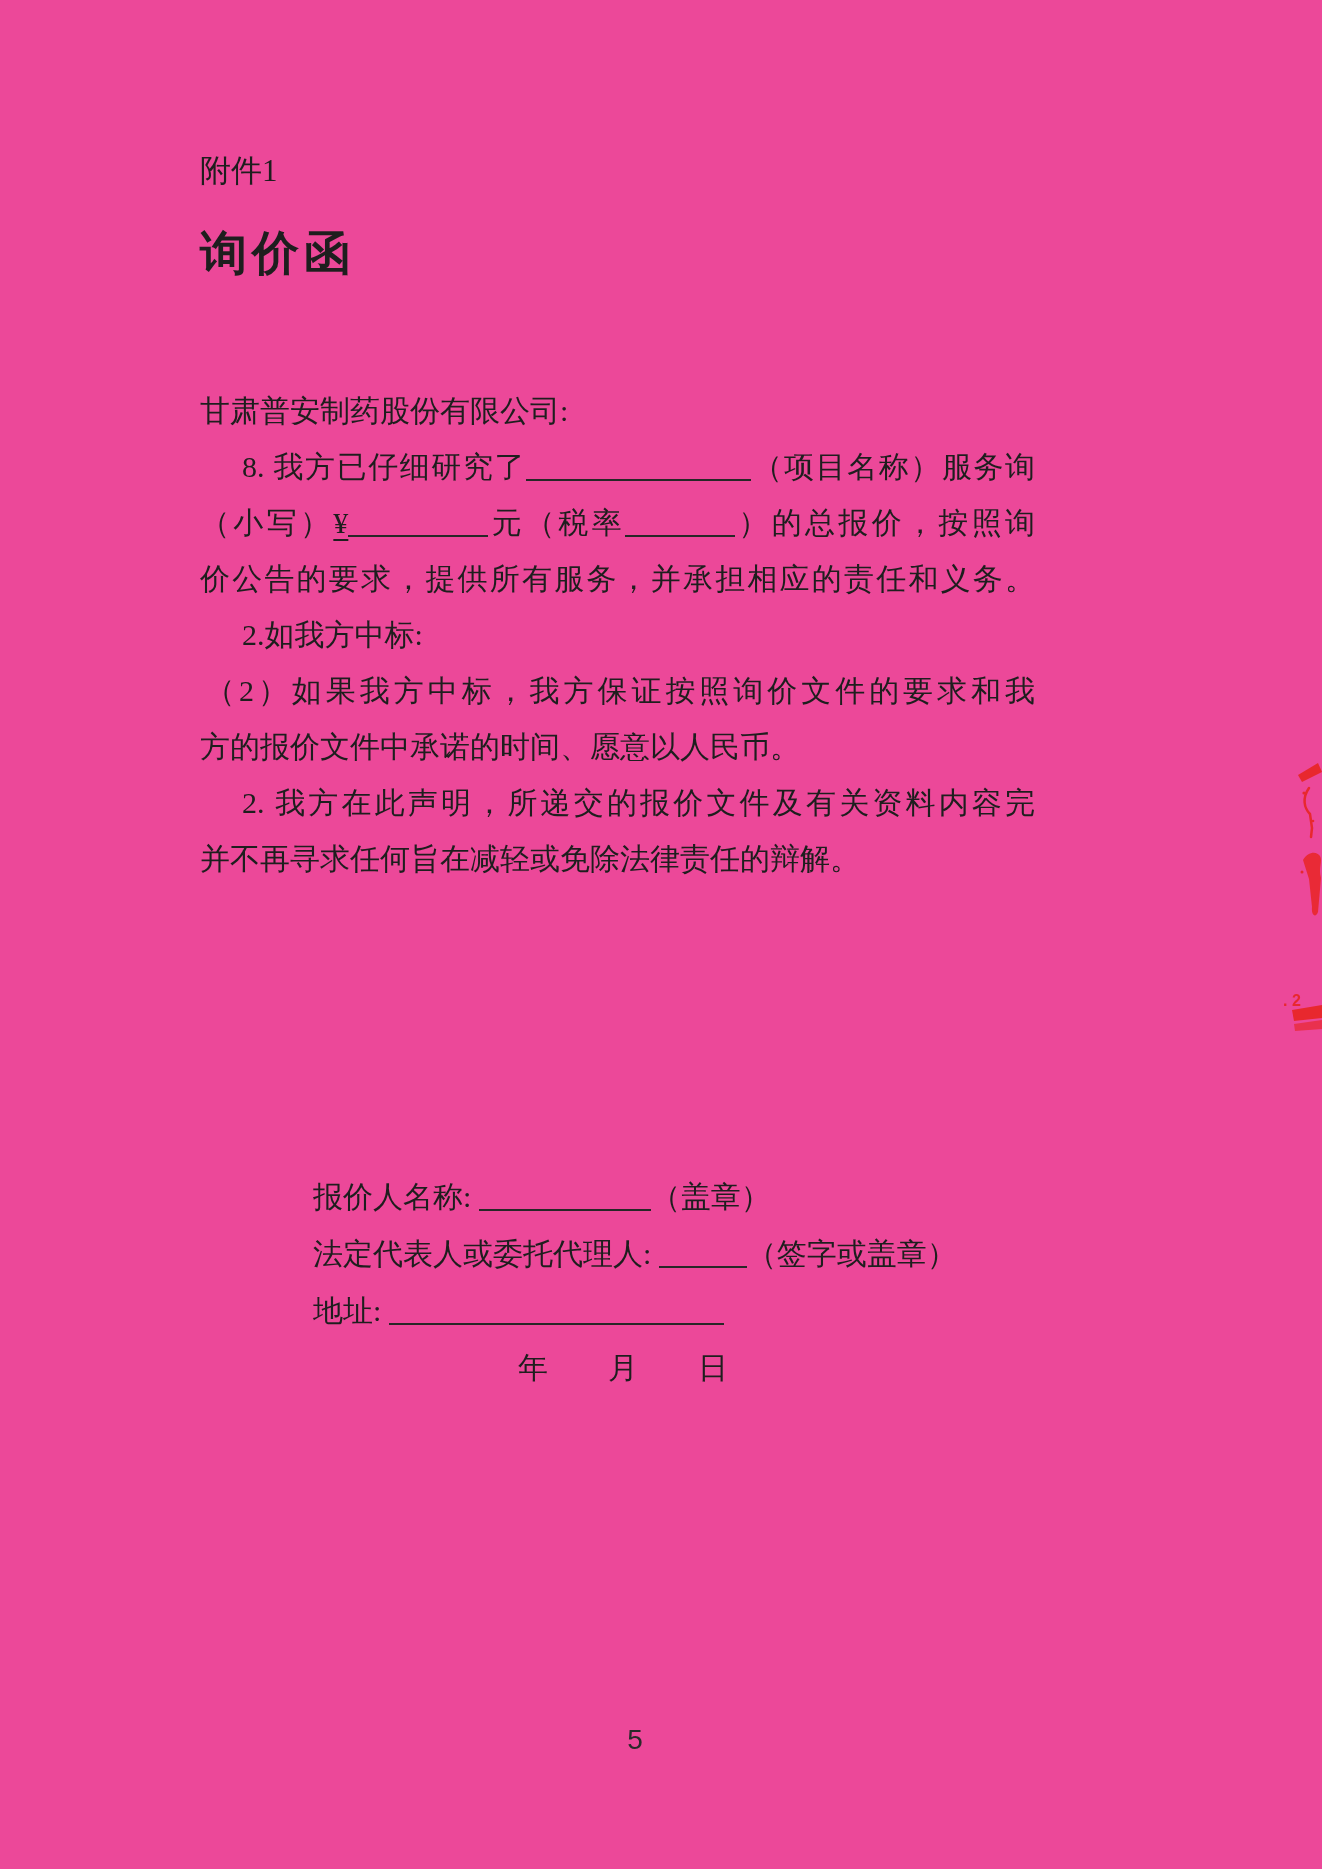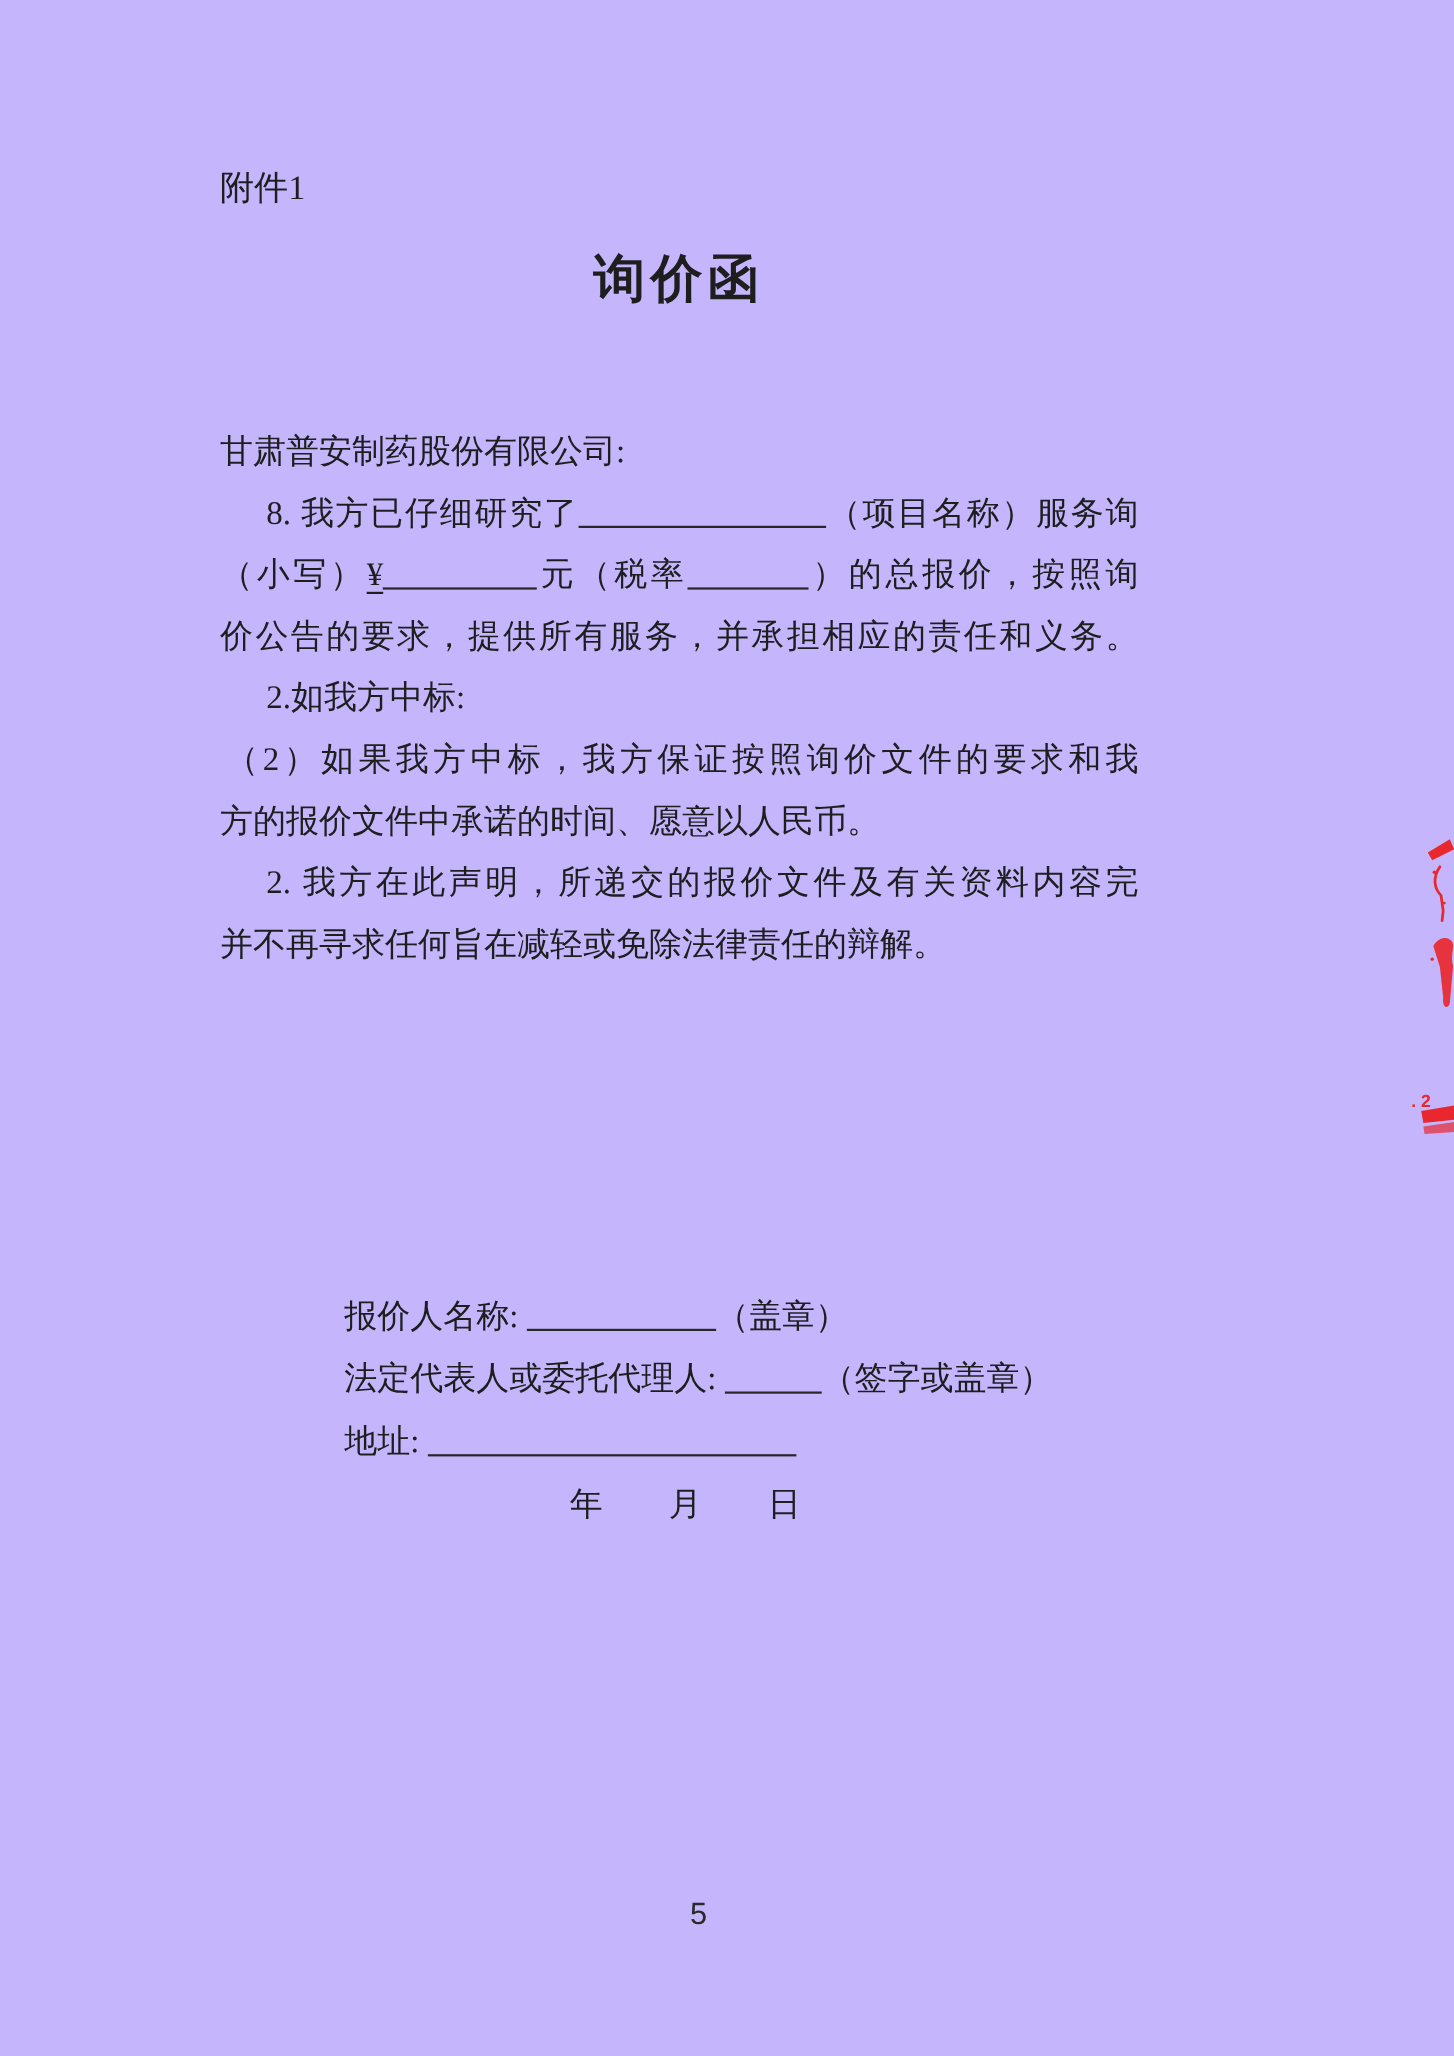--- a/index.html
+++ b/index.html
@@ -1,24 +1,24 @@
 <!DOCTYPE html>
 <html><head>
 <meta charset="utf-8">
 <style>
   html,body { margin:0; padding:0; background:#e9e9e9; }
   .page {
     position:relative; width:1322px; height:1869px; margin:0 auto;
-    background:#c4b5fd; overflow:hidden;
+    background:#ec4899; overflow:hidden;
     font-family:"Liberation Serif","DejaVu Serif",serif; color:#1e1e1e;
   }
   .attachment-label { position:absolute; left:200px; top:150px; font-size:31px; }
   .doc-title {
     position:absolute; left:200px; top:222px; width:835px;
-    text-align:center; font-size:47px; font-weight:bold; letter-spacing:5px;
+    text-align:left; font-size:47px; font-weight:bold; letter-spacing:5px;
   }
   .body-block { position:absolute; left:200px; top:383px; width:835px; font-size:30px; line-height:56px; }
   .sig-block  { position:absolute; left:313px; top:1168px; width:722px; font-size:30px; line-height:57px; }
   .doc-line { white-space:pre-wrap; }
   .doc-line.fill { text-align:justify; text-align-last:justify; }
   .blank { display:inline-block; height:5px; border-bottom:2.5px solid #272727; position:relative; top:4px; }
   .u-text { text-decoration:underline; text-underline-offset:6px; text-decoration-thickness:2px; }
   .page-number {
     position:absolute; left:205px; top:1724px; width:860px; text-align:center;
     font-size:28px; font-family:"Liberation Sans","DejaVu Sans",sans-serif; color:#2a2a2a;

